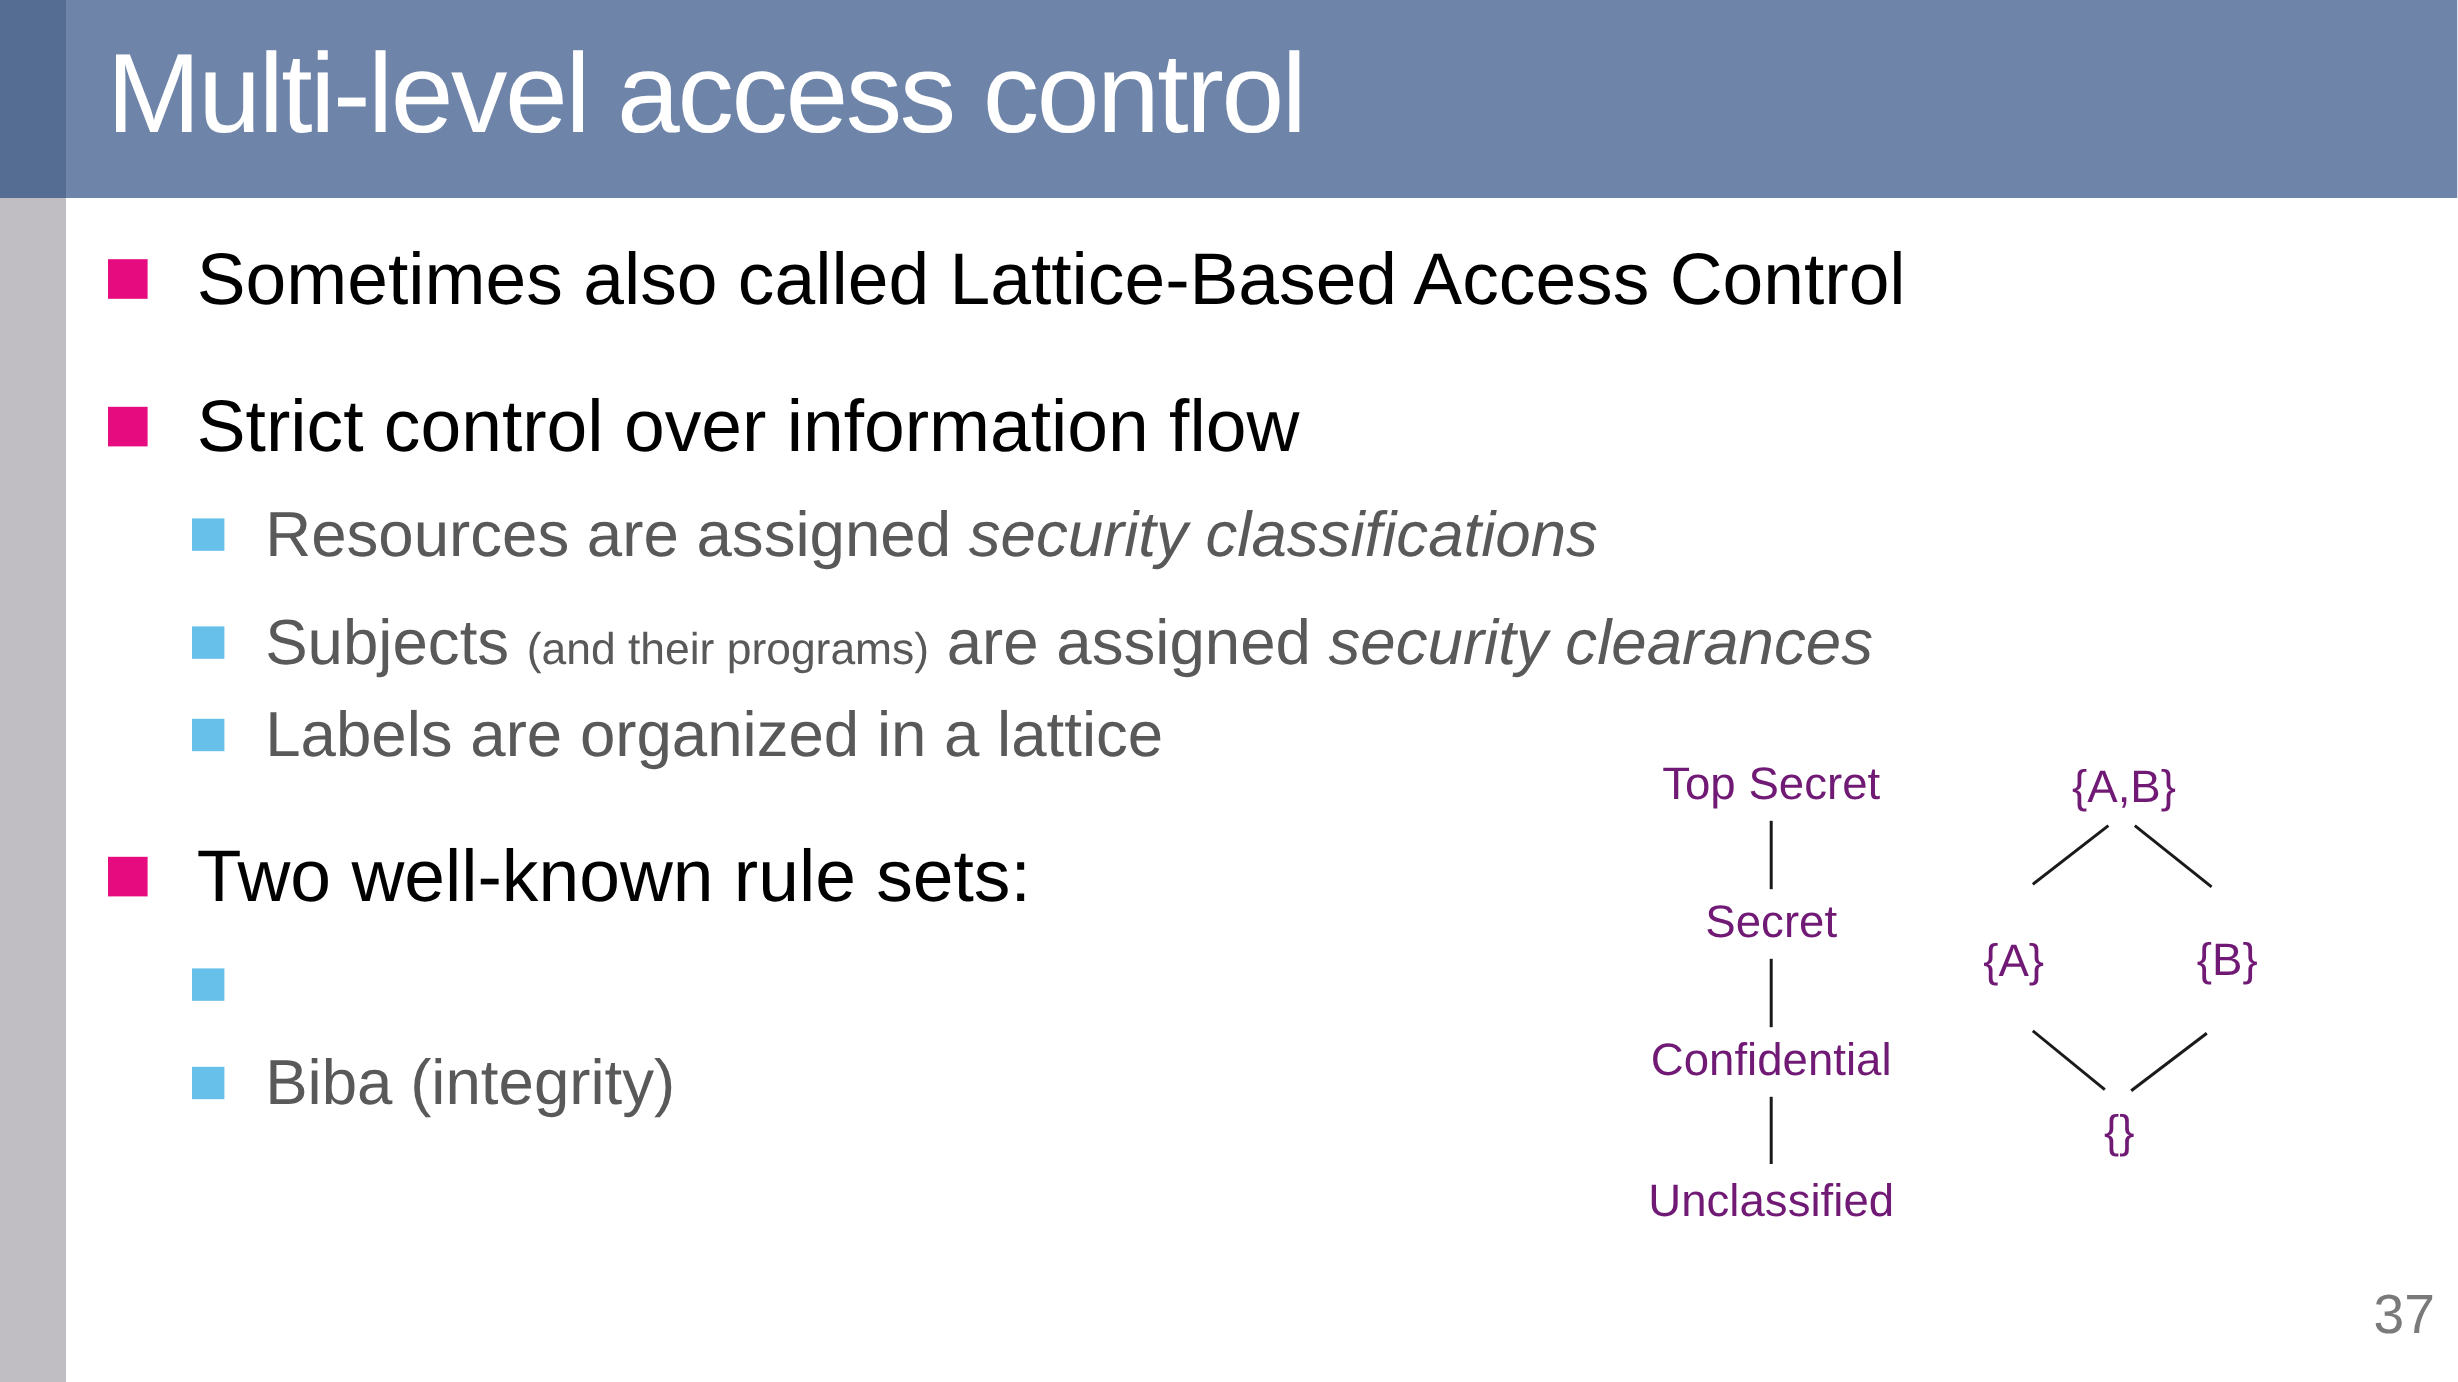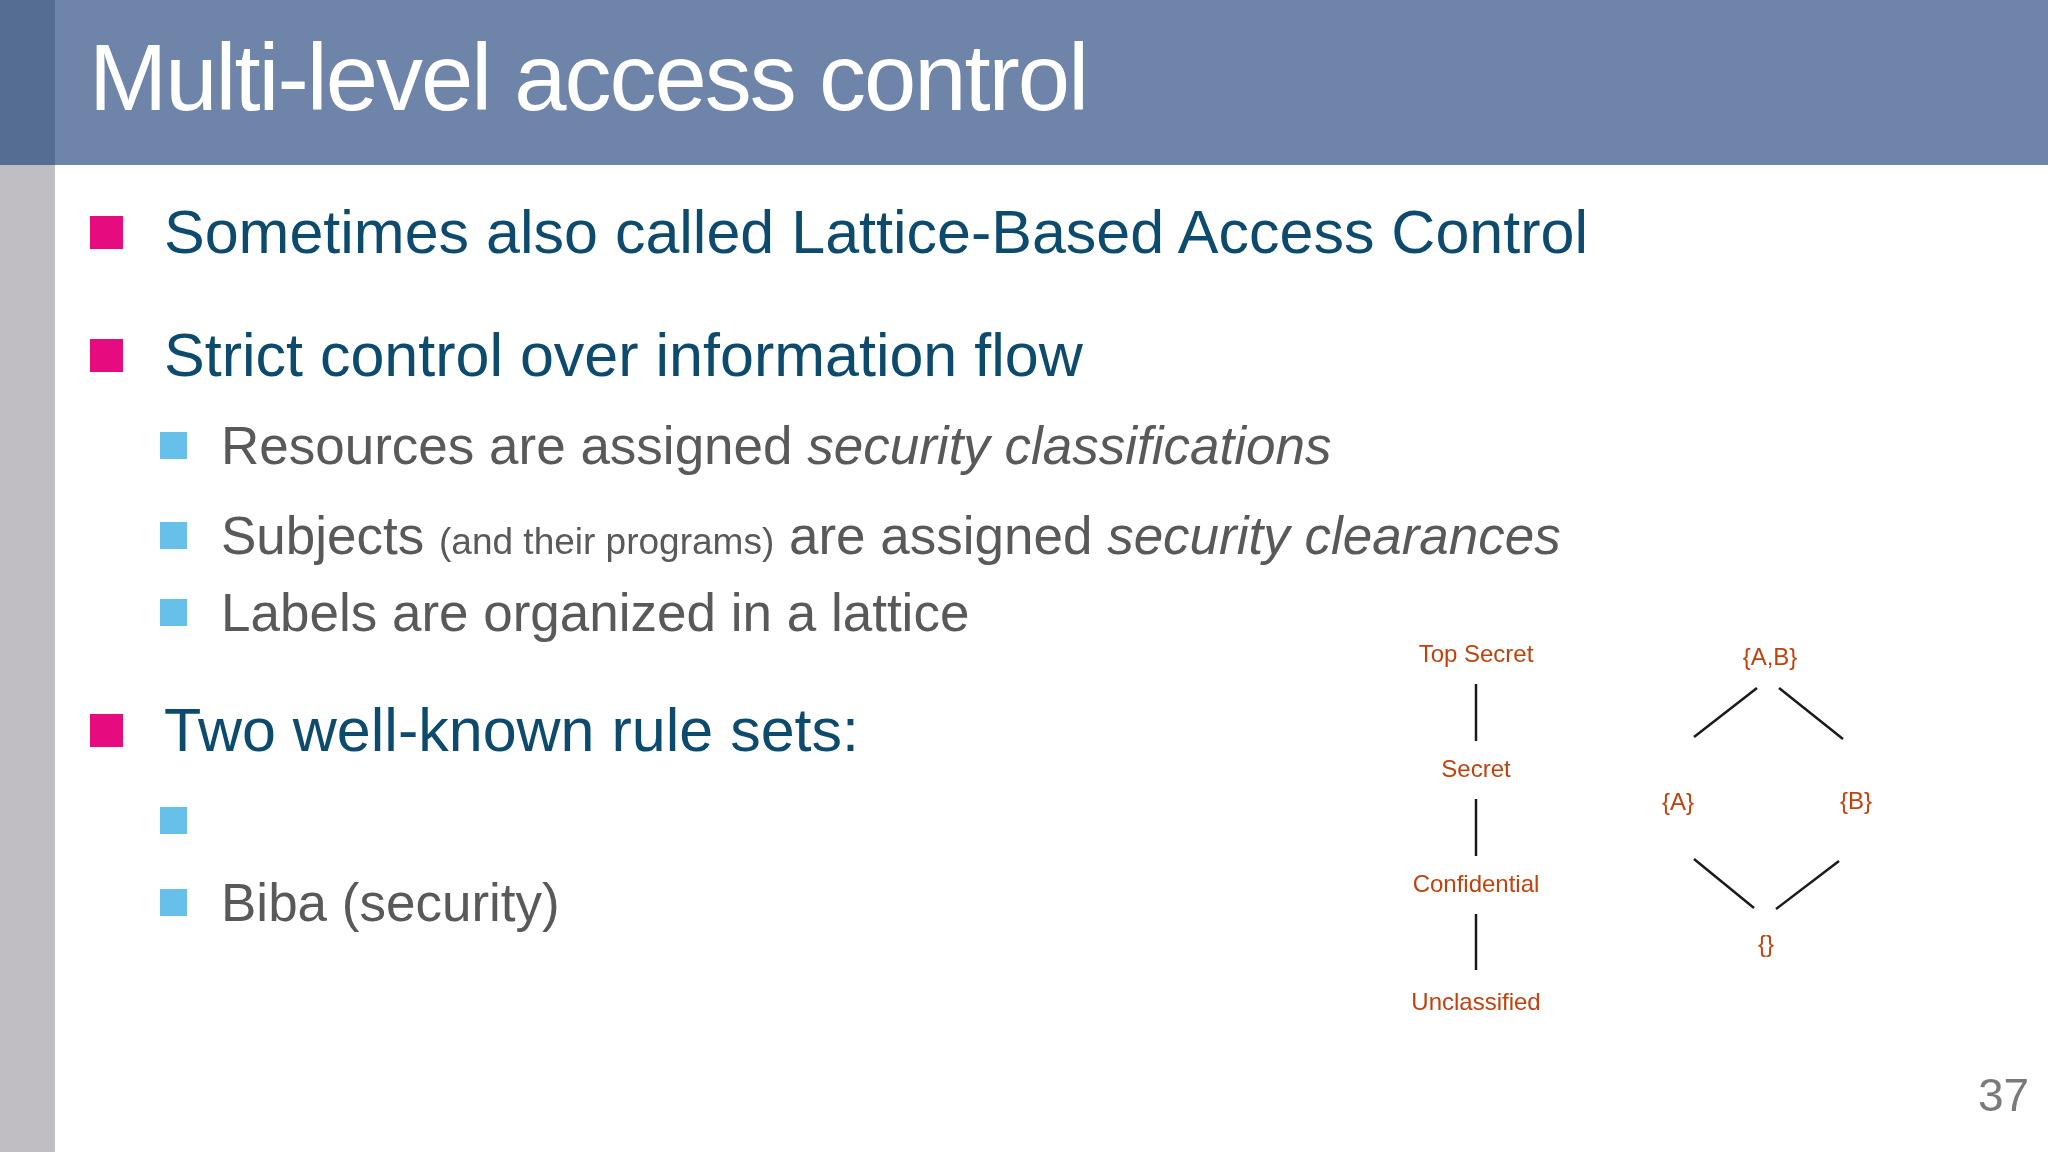--- a/index.html
+++ b/index.html
@@ -37,35 +37,35 @@
     padding-bottom: 10px;
     white-space: nowrap;
   }
   
   .row { position: absolute; display: flex; align-items: center; white-space: nowrap; }
   .row.l1 { left: 90px; height: 80px; }
   .row.l2 { left: 160px; height: 70px; align-items: center; }
   .marker { flex: 0 0 auto; }
   .l1 .marker { width: 33px; height: 33px; background: #e60b7f; margin-right: 41px; }
   .l2 .marker { width: 27px; height: 27px; background: #66c0ea; margin-right: 34px; }
-  .l1 .txt { font-size: 61px; color: #0c4a6e; }
+  .l1 .txt { font-size: 61px; color: #000000; }
   .l2 .txt { font-size: 53px; color: #595959; }
   .it { font-style: italic; }
   .small { font-size: 37px; }
   
   .diagram {
     position: absolute; left: 1330px; top: 600px;
     width: 620px; height: 480px;
   }
   .diagram svg { position: absolute; left: 0; top: 0; }
   .dlabel {
     position: absolute;
     transform: translate(-50%, -50%);
-    font-size: 24px;
-    color: #c2410c;
+    font-size: 38px;
+    color: #701a75;
     white-space: nowrap;
   }
   
   .page-number {
     position: absolute;
     left: 1958px; top: 1068px;
     font-size: 46px;
     color: #7a7a7a;
     margin-left: 20px;
   }
@@ -111,21 +111,21 @@
     <span class="marker"></span>
     <span class="txt">Two well-known rule sets:</span>
   </div>
 
   <div class="row l2" style="top:785px">
     <span class="marker"></span>
   </div>
 
   <div class="row l2" style="top:867px">
     <span class="marker"></span>
-    <span class="txt">Biba (security)</span>
+    <span class="txt">Biba (integrity)</span>
   </div>
 
   <div class="diagram">
     <svg width="620" height="480" viewBox="0 0 620 480">
 
       <line x1="146" y1="84" x2="146" y2="141" stroke="#1a1a1a" stroke-width="2.5"></line>
       <line x1="146" y1="199" x2="146" y2="256" stroke="#1a1a1a" stroke-width="2.5"></line>
       <line x1="146" y1="314" x2="146" y2="370" stroke="#1a1a1a" stroke-width="2.5"></line>
 
       <line x1="427" y1="88" x2="364" y2="137" stroke="#1a1a1a" stroke-width="2.5"></line>

